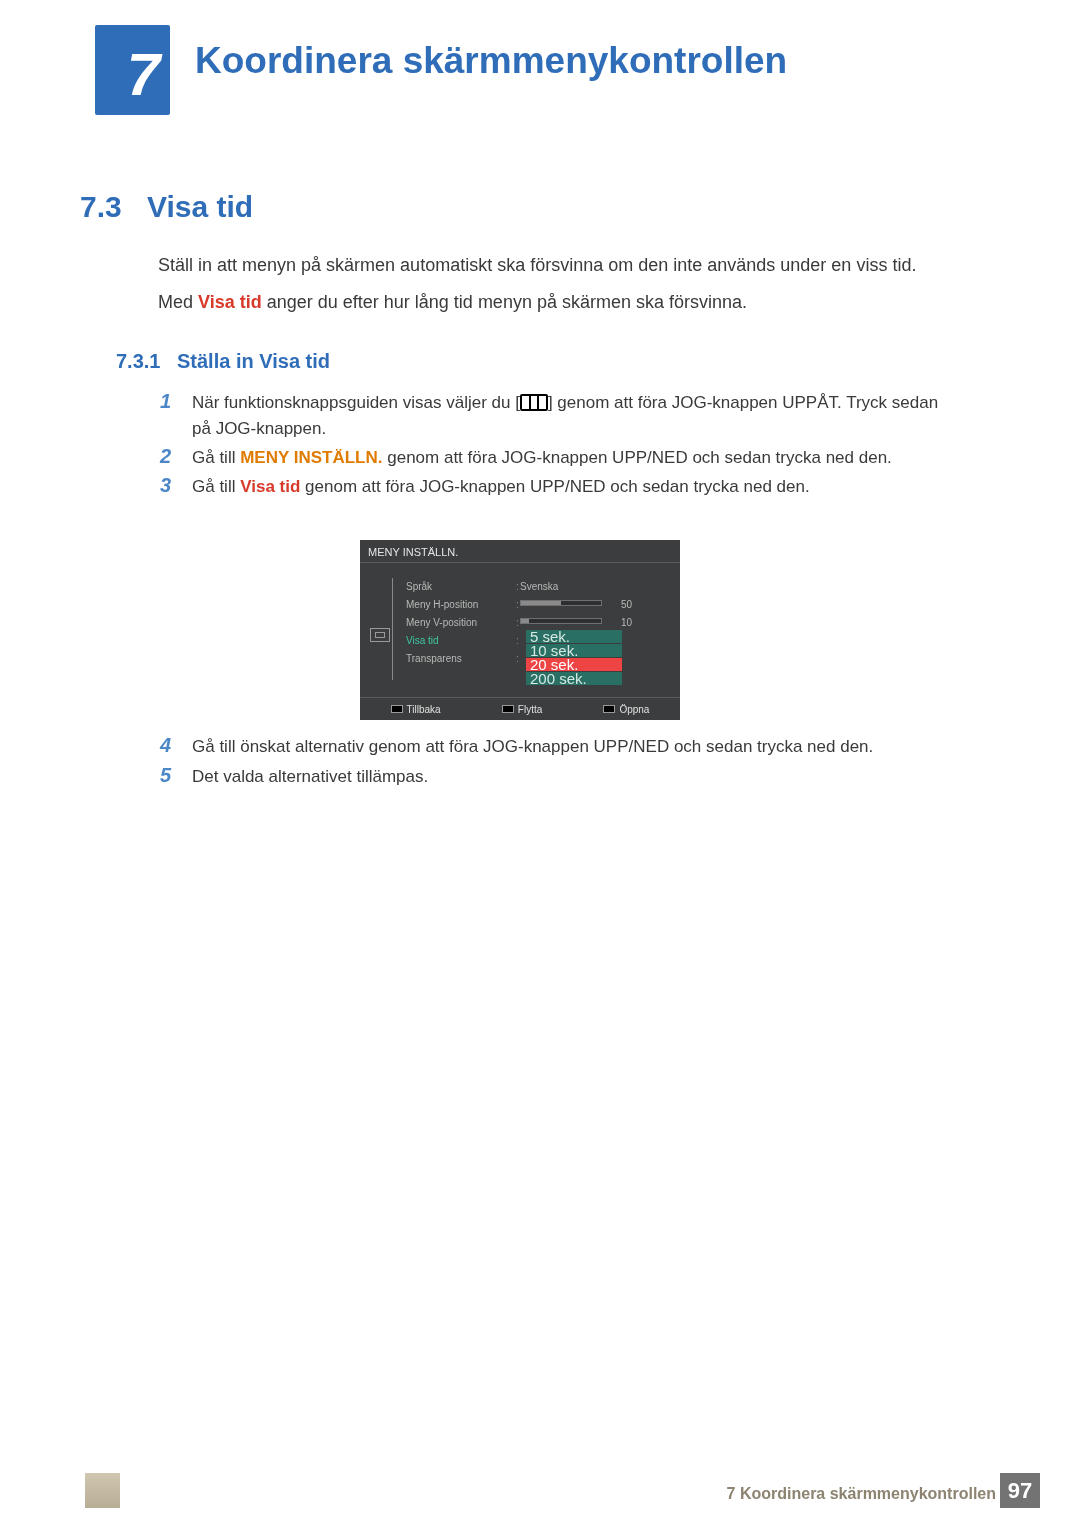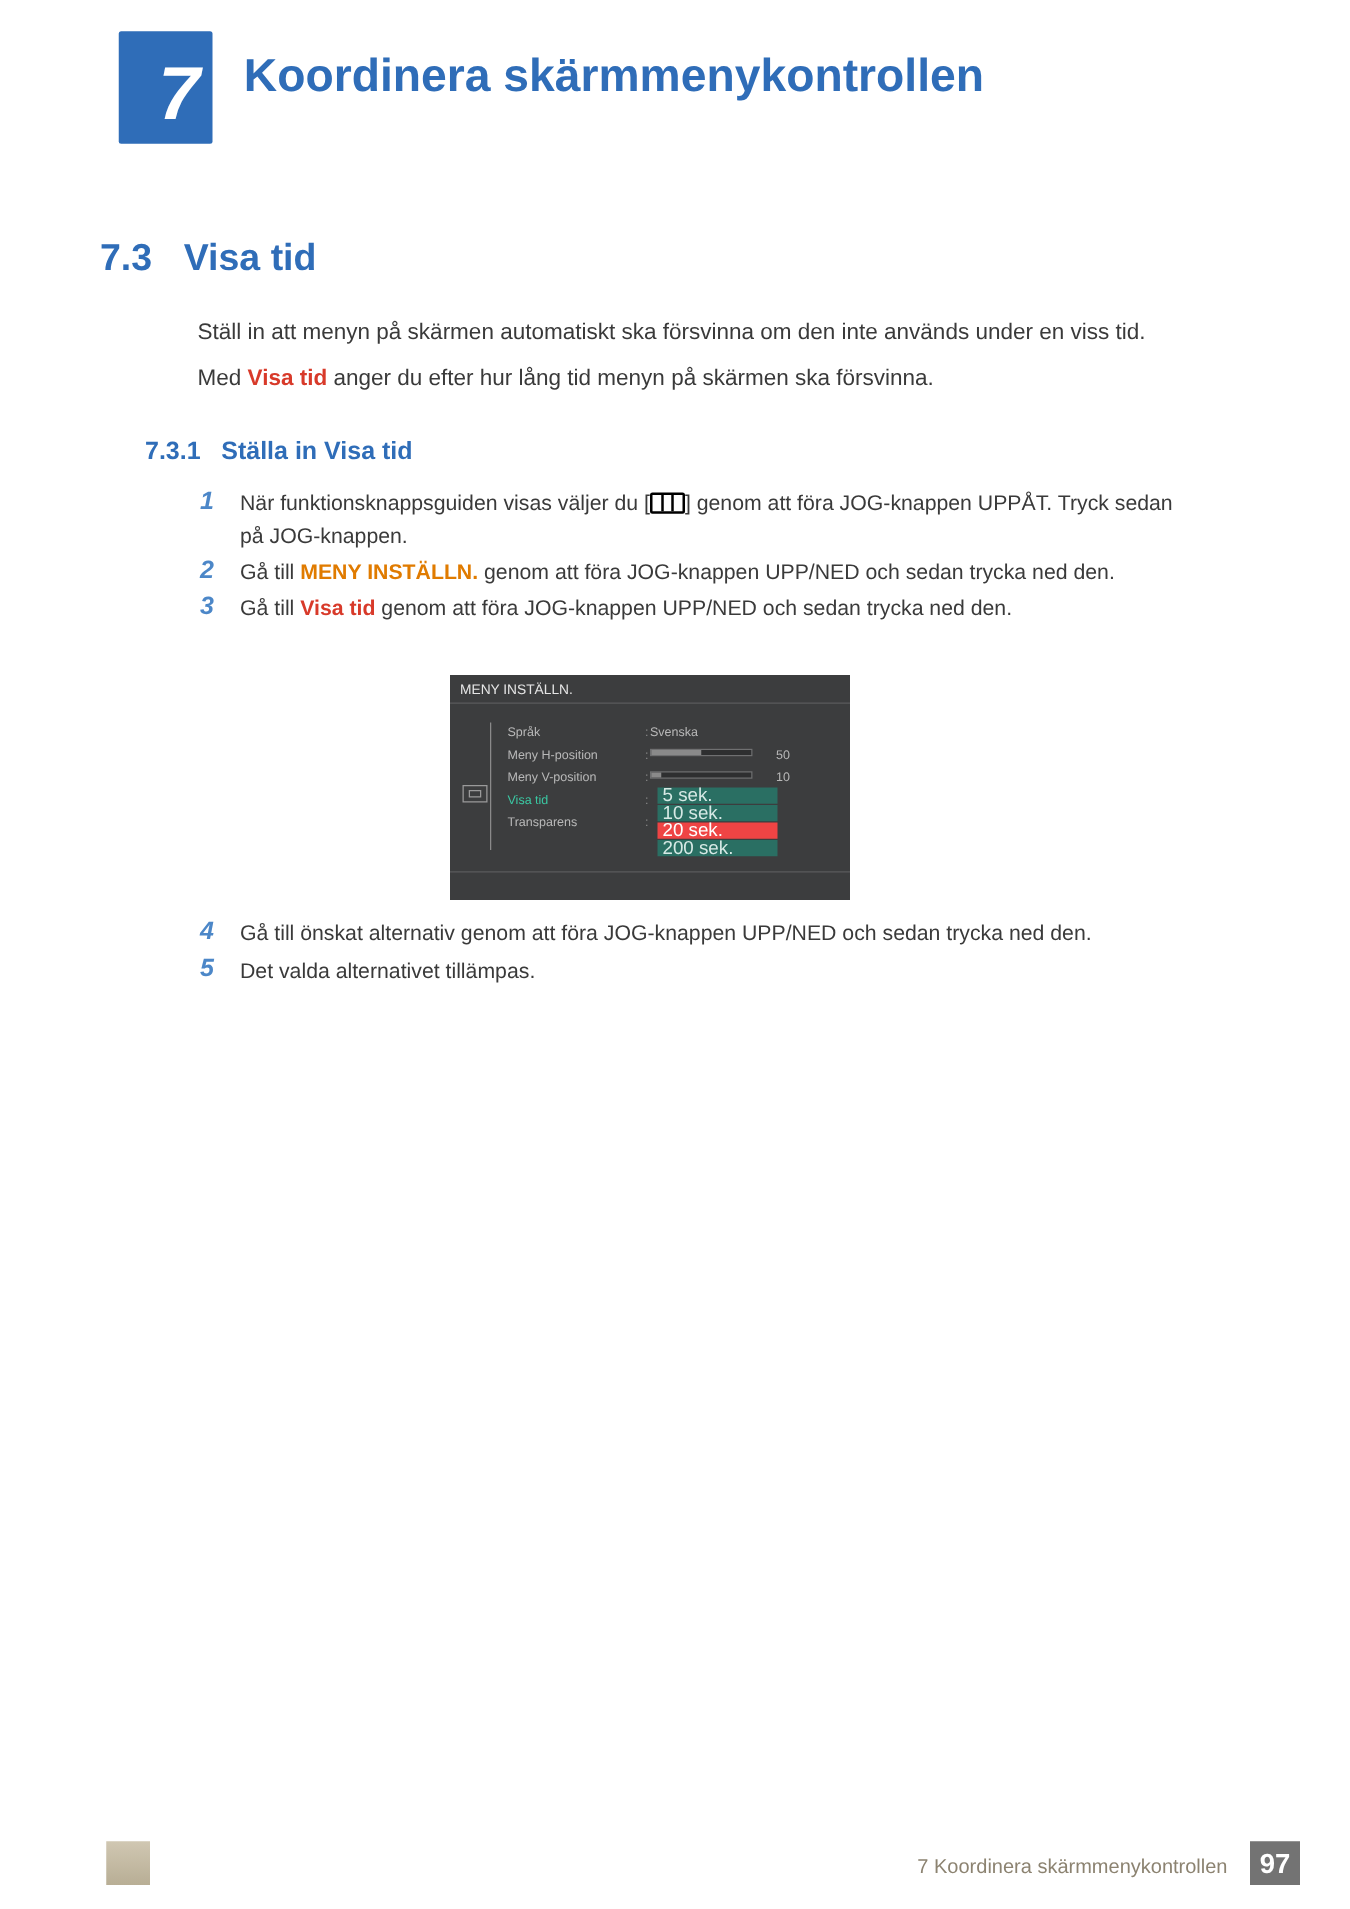--- a/index.html
+++ b/index.html
@@ -62,21 +62,21 @@
   .osd .side-icon { position: absolute; left: 10px; top: 88px; width: 20px; height: 14px; border: 1px solid #9a9a9a; }
   .osd .side-icon::after { content: ""; position: absolute; left: 4px; right: 4px; top: 3px; bottom: 3px; border: 1px solid #9a9a9a; }
   .osd .side-tree { position: absolute; left: 32px; top: 38px; width: 10px; height: 102px; }
   .osd .side-tree .stem { position: absolute; left: 0; top: 0; width: 1px; height: 100%; background: #8a8a8a; }
   .osd .footer { position: absolute; left: 0; right: 0; bottom: 0; height: 22px; display: flex; align-items: center; justify-content: space-around; font-size: 10px; color: #e0e0e0; }
   .osd .footer .fbtn { display: flex; align-items: center; gap: 4px; }
   .osd .fic { display: inline-block; width: 12px; height: 8px; background: #000; border: 1px solid #9a9a9a; }
 
   
   .pgfoot-bar { position: absolute; left: 85px; bottom: 19px; width: 35px; height: 35px; background: linear-gradient(#d0c7b2, #b8ae95); }
-  .pgfoot-text { position: absolute; right: 98px; bottom: 24px; font-size: 16px; color: #8c8371; font-weight: normal; }
+  .pgfoot-text { position: absolute; right: 84px; bottom: 24px; font-size: 16px; color: #8c8371; font-weight: bold; }
   .pgfoot-num { position: absolute; right: 40px; bottom: 19px; width: 40px; height: 35px; background: #737373; color: #fff; font-size: 22px; font-weight: bold; display: flex; align-items: center; justify-content: center; }
 </style>
 </head>
 <body>
 
 <div class="page">
 
   <div class="chapter-badge">
     <span class="num">7</span>
   </div>
@@ -132,20 +132,34 @@
       <div><span class="row-bar"><span class="fill" style="width:50%"></span></span><span class="rowval">50</span></div>
       <div><span class="row-bar"><span class="fill" style="width:10%"></span></span><span class="rowval">10</span></div>
     </div>
     <div class="options">
       <div class="opt">5 sek.</div>
       <div class="opt">10 sek.</div>
       <div class="opt sel">20 sek.</div>
       <div class="opt">200 sek.</div>
     </div>
     <div class="divrule2"></div>
+    <div class="footer">
+      <div class="fbtn">
+          <span class="fic"></span>
+          <span>Tillbaka</span>
+        </div>
+      <div class="fbtn">
+          <span class="fic"></span>
+          <span>Flytta</span>
+        </div>
+      <div class="fbtn">
+          <span class="fic"></span>
+          <span>Öppna</span>
+        </div>
+    </div>
   </div>
 
   <div class="step s4">
     <span class="n">4</span>
     <div class="t">Gå till önskat alternativ genom att föra JOG-knappen UPP/NED och sedan trycka ned den.</div>
   </div>
   <div class="step s5">
     <span class="n">5</span>
     <div class="t">Det valda alternativet tillämpas.</div>
   </div>

